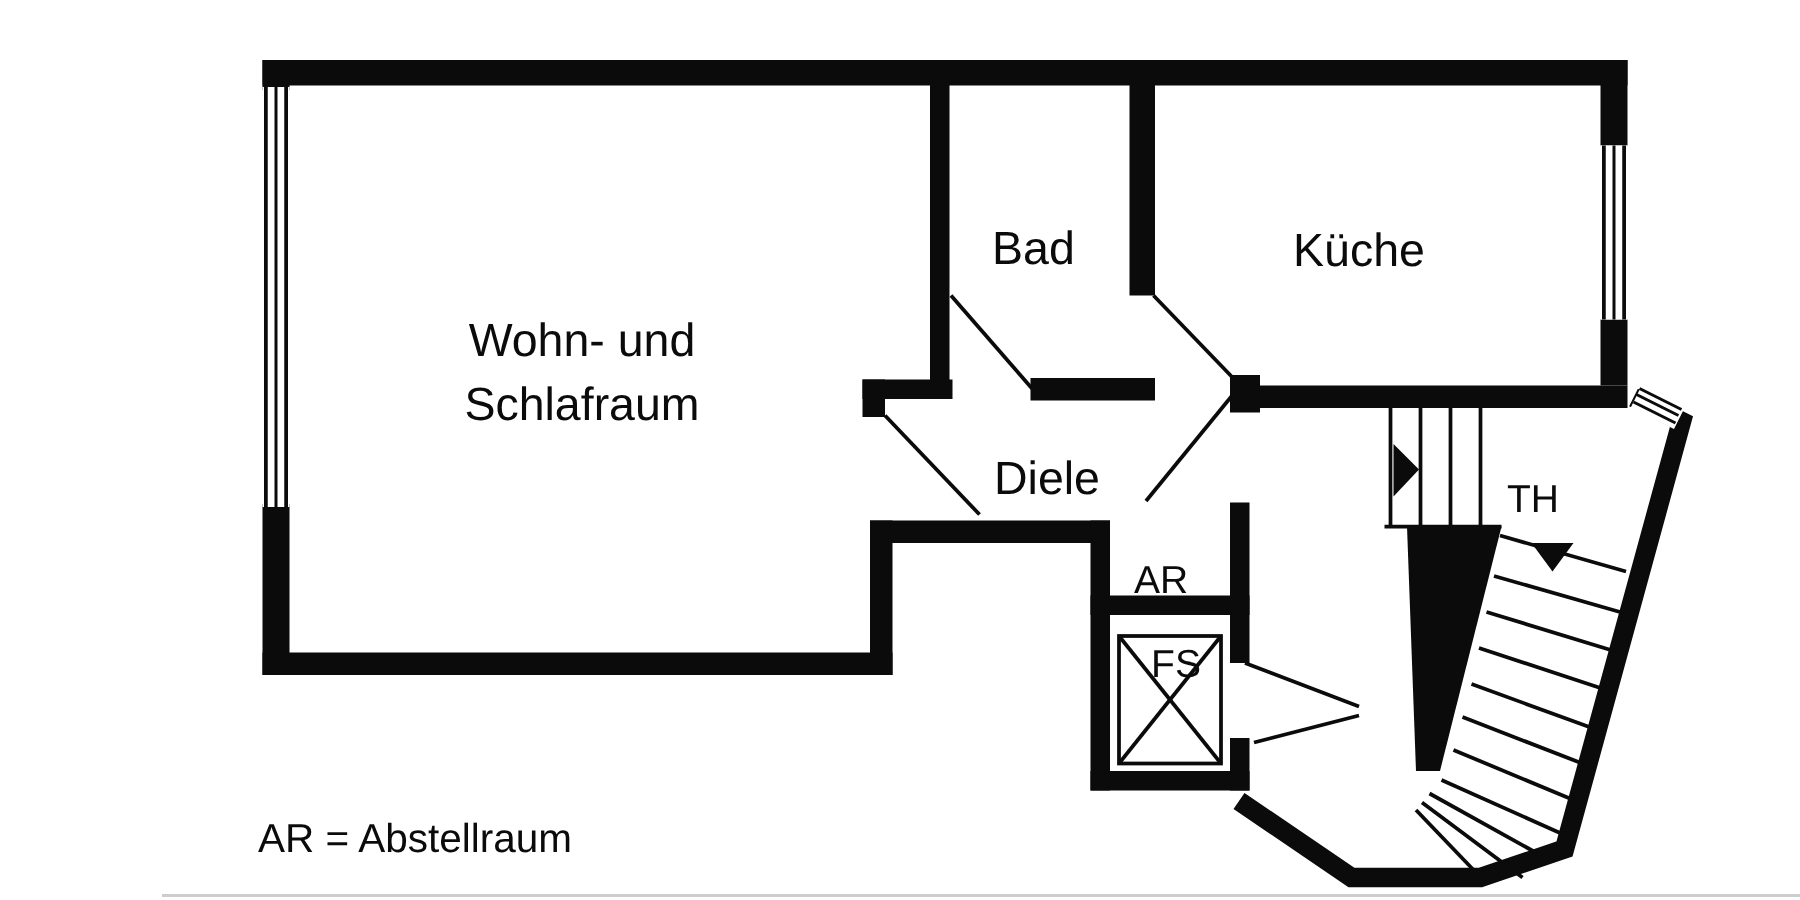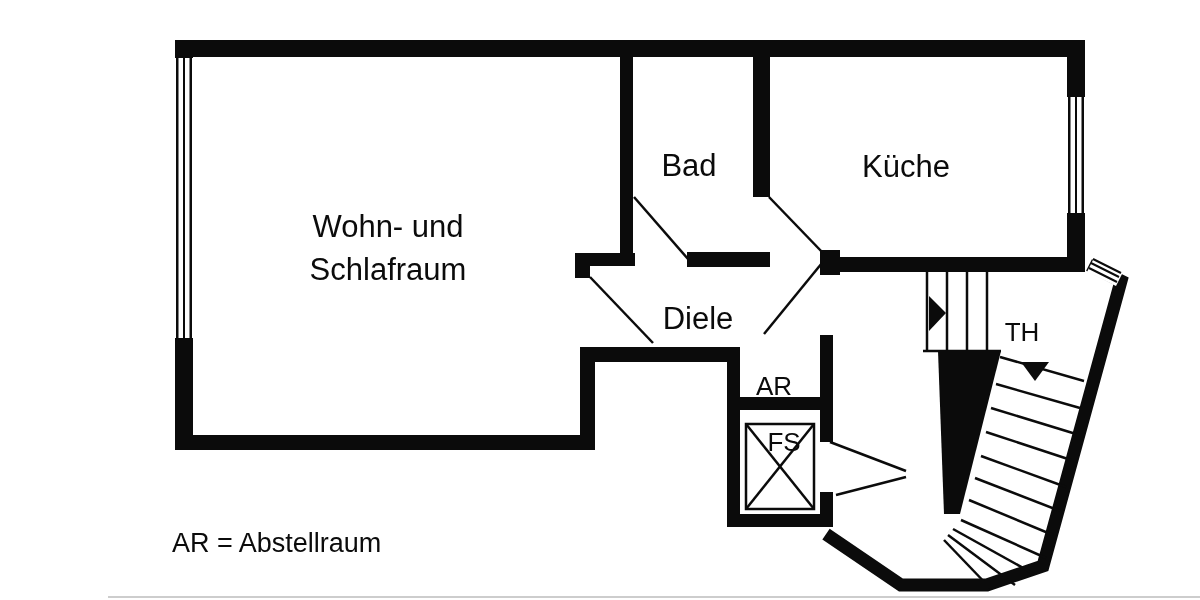--- a/index.html
+++ b/index.html
@@ -7,21 +7,21 @@
   svg{position:absolute;left:0;top:0;}
   .ink{fill:#0b0b0b;}
   .line{stroke:#0b0b0b;stroke-width:2.5;fill:none;}
   .thin{stroke:#0b0b0b;stroke-width:2;fill:none;}
   .wallstroke{stroke:#0b0b0b;stroke-width:13;fill:none;stroke-linejoin:miter;}
   .white{fill:#ffffff;}
   text{fill:#0b0b0b;font-family:"Liberation Sans",sans-serif;}
   .room-label{font-size:31px;}
   .abbr-label{font-size:26px;}
   .legend{position:absolute;left:172px;top:463px;white-space:pre;font-size:27px;color:#0b0b0b;}
-  .legend div{height:36px;line-height:36px;}
+  .legend div{height:36px;line-height:36px;margin-top:16px;}
   .artifact-line{position:absolute;left:108px;top:596px;width:1092px;height:2px;background:#cdcdcd;}
 </style>
 </head>
 <body>
 
 <div id="stage">
   <svg width="1200" height="600" viewBox="0 0 1200 600">
 
     <g>
       <rect class="ink" x="175" y="40" width="910" height="17"></rect>

